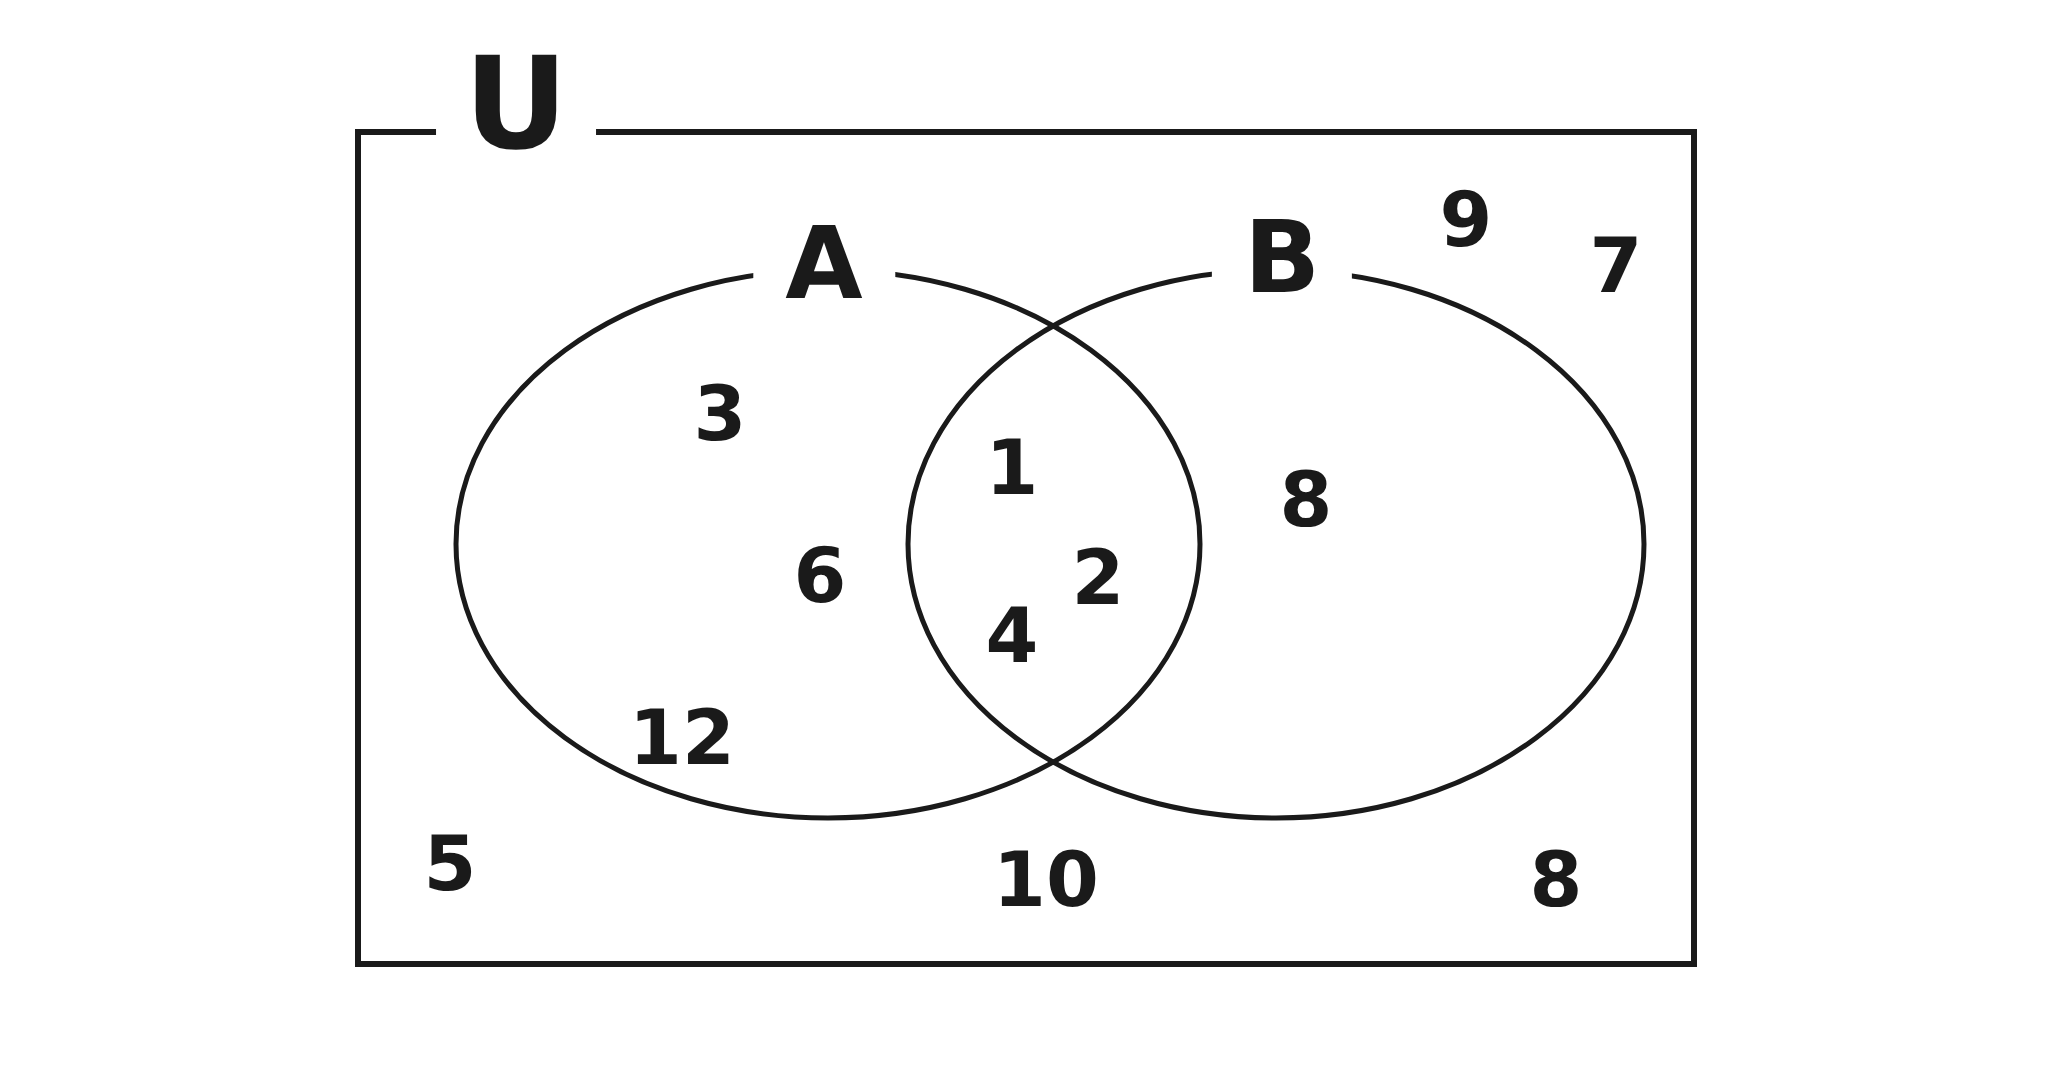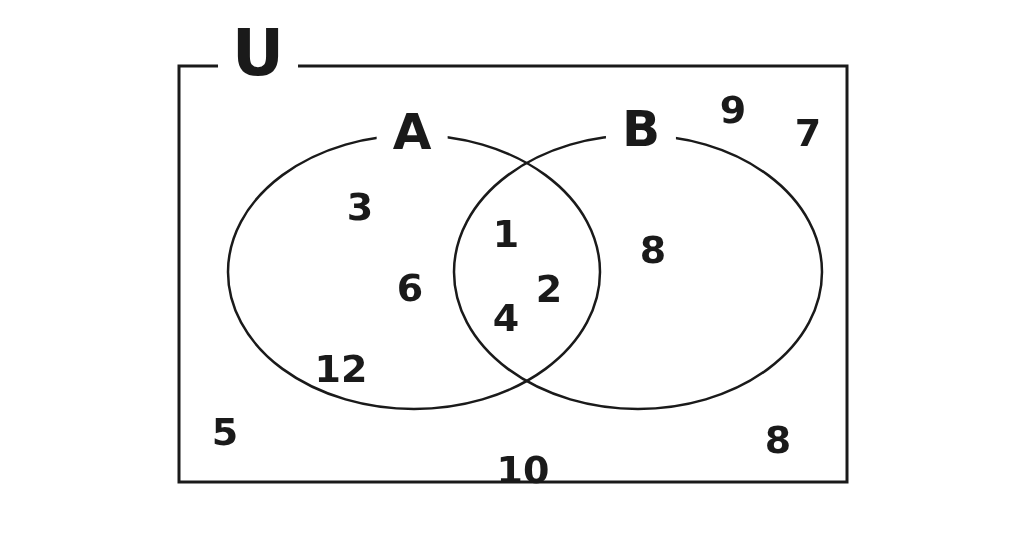--- a/index.html
+++ b/index.html
@@ -82,16 +82,16 @@
 
   <span class="num" style="left:506px; top:234px;">1</span>
   <span class="num" style="left:549px; top:289px;">2</span>
   <span class="num" style="left:506px; top:318px;">4</span>
 
   <span class="num" style="left:653px; top:250px;">8</span>
 
   <span class="num" style="left:733px; top:110px;">9</span>
   <span class="num" style="left:808px; top:133px;">7</span>
   <span class="num" style="left:225px; top:432px;">5</span>
-  <span class="num" style="left:523px; top:440px;margin-top:30px;">10</span>
+  <span class="num" style="left:523px; top:440px;">10</span>
   <span class="num" style="left:778px; top:440px;">8</span>
 
 </div>
 
 </body></html>

